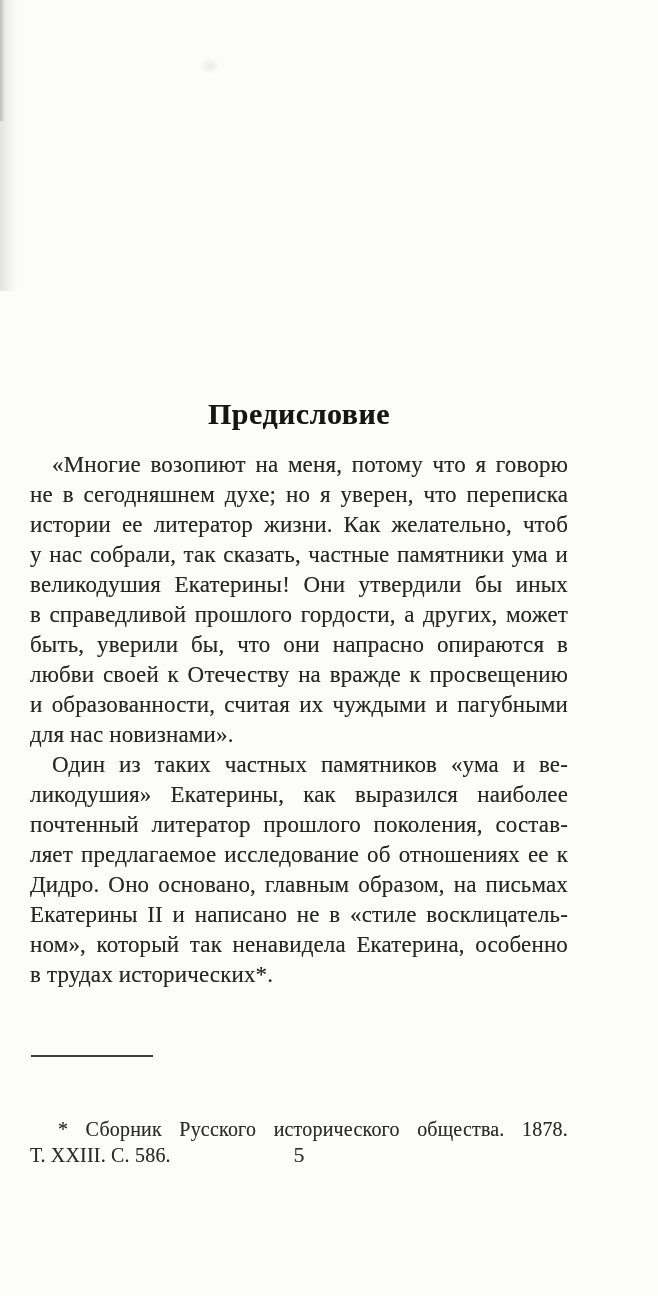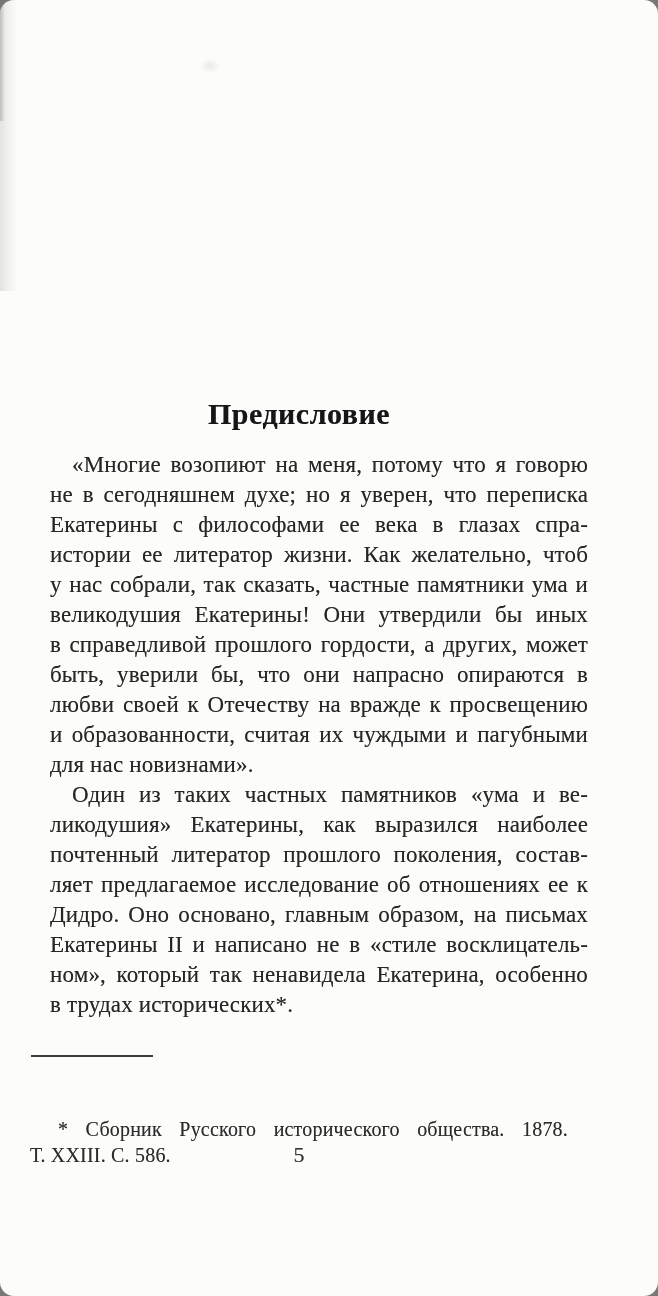--- a/index.html
+++ b/index.html
@@ -4,21 +4,20 @@
 <style>
   html, body { margin: 0; padding: 0; background: #777; }
   .page {
     position: relative;
     width: 658px;
     height: 1296px;
     margin: 0 auto;
     background: #fcfcfa;
     overflow: hidden;
     font-family: "Liberation Serif", "DejaVu Serif", serif;
-    border-radius: 14px;
   }
 
   
   .gutter-shadow {
     position: absolute;
     left: 0; top: 1005;
     width: 18px; height: 291px;
     background: linear-gradient(to right, rgba(168,168,160,0.30), rgba(168,168,160,0.10) 55%, rgba(168,168,160,0) 100%);
   }
   .gutter-edge {
@@ -50,21 +49,20 @@
 
   .body-text {
     position: absolute;
     left: 30px; top: 450px;
     width: 538px;
     font-size: 23px;
     line-height: 30px;
     color: #262626;
     letter-spacing: 0.15px;
     text-shadow: 0 0 0.5px rgba(30,30,30,0.45);
-    margin-left: 20px;
   }
   .para .line {
     text-align: justify;
     text-align-last: justify;
     height: 30px;
     overflow: hidden;
   }
   .para .line.first { text-indent: 22px; }
   .para .line.last  { text-align-last: auto; }
 
@@ -109,21 +107,20 @@
   <div class="gutter-shadow"></div>
   <div class="gutter-edge"></div>
   <div class="smudge"></div>
 
   <h1 class="title">Предисловие</h1>
 
   <div class="body-text">
       <div class="para">
         <div class="line first">«Многие возопиют на меня, потому что я говорю</div>
         <div class="line">не в сегодняшнем духе; но я уверен, что переписка</div>
-        <div class="line">Екатерины с философами ее века в глазах спра-</div>
         <div class="line">истории ее литератор жизни. Как желательно, чтоб</div>
         <div class="line">у нас собрали, так сказать, частные памятники ума и</div>
         <div class="line">великодушия Екатерины! Они утвердили бы иных</div>
         <div class="line">в справедливой прошлого гордости, а других, может</div>
         <div class="line">быть, уверили бы, что они напрасно опираются в</div>
         <div class="line">любви своей к Отечеству на вражде к просвещению</div>
         <div class="line">и образованности, считая их чуждыми и пагубными</div>
         <div class="line last">для нас новизнами».</div>
       </div>
       <div class="para">

